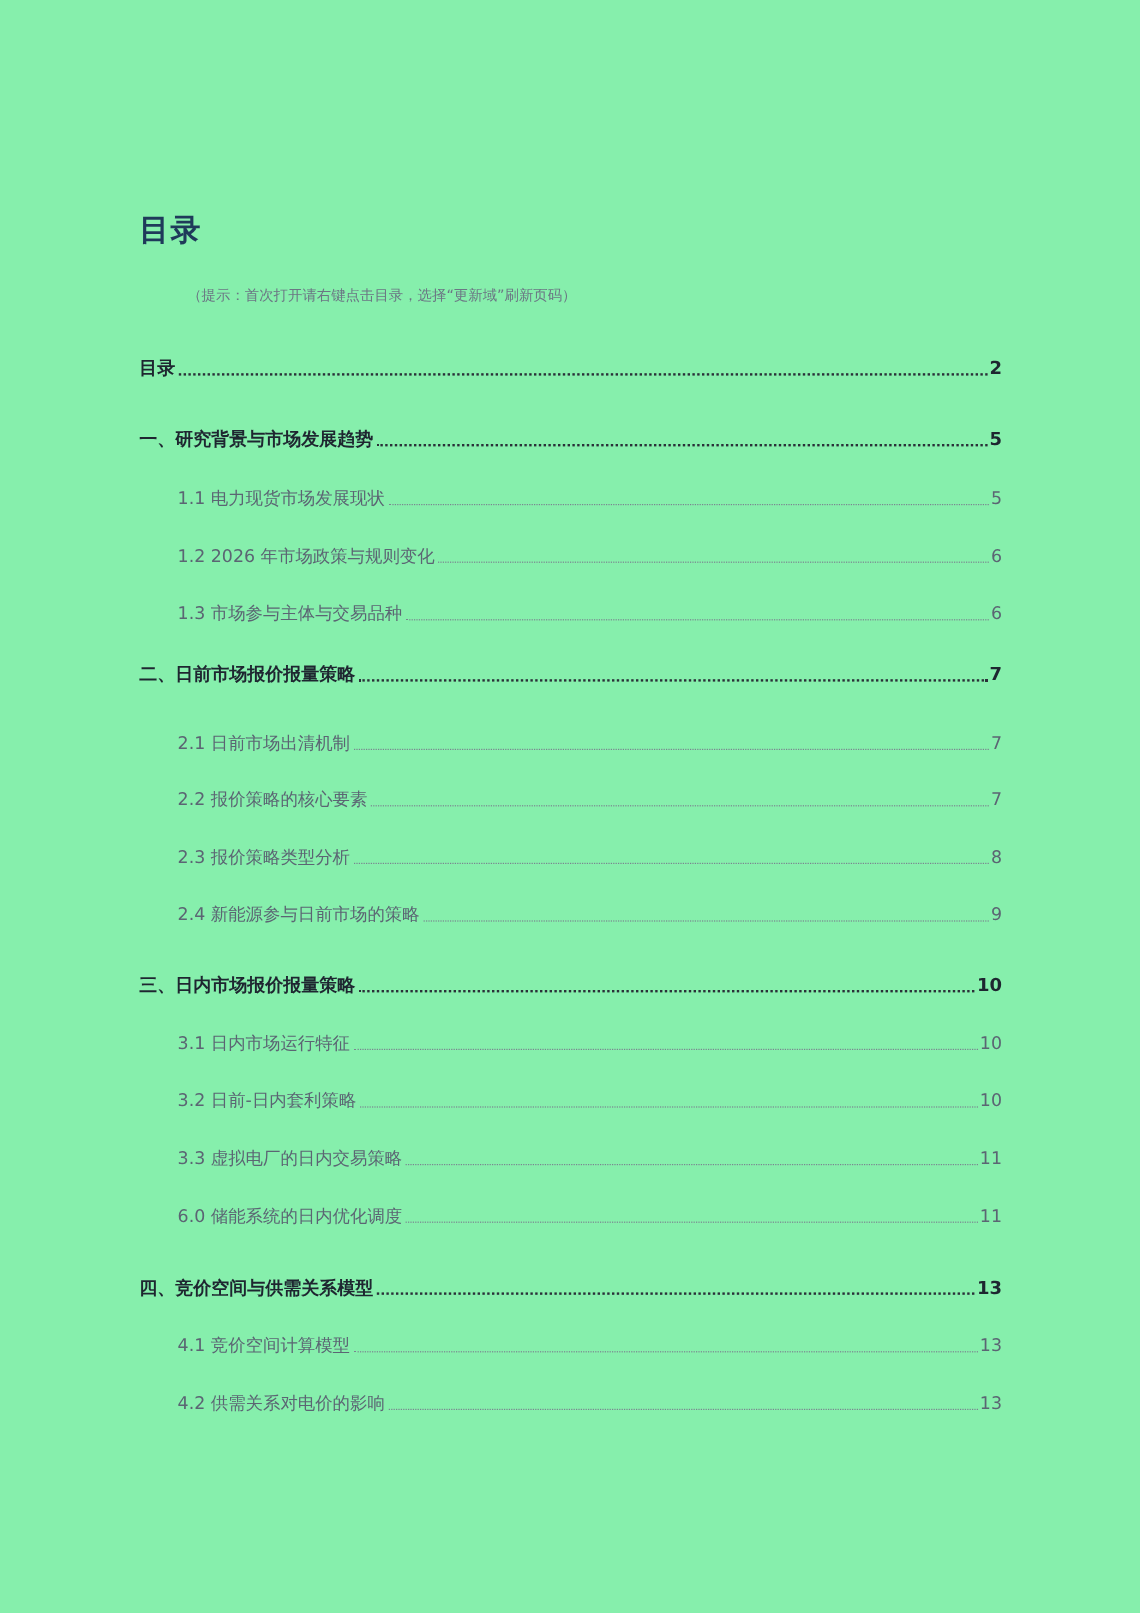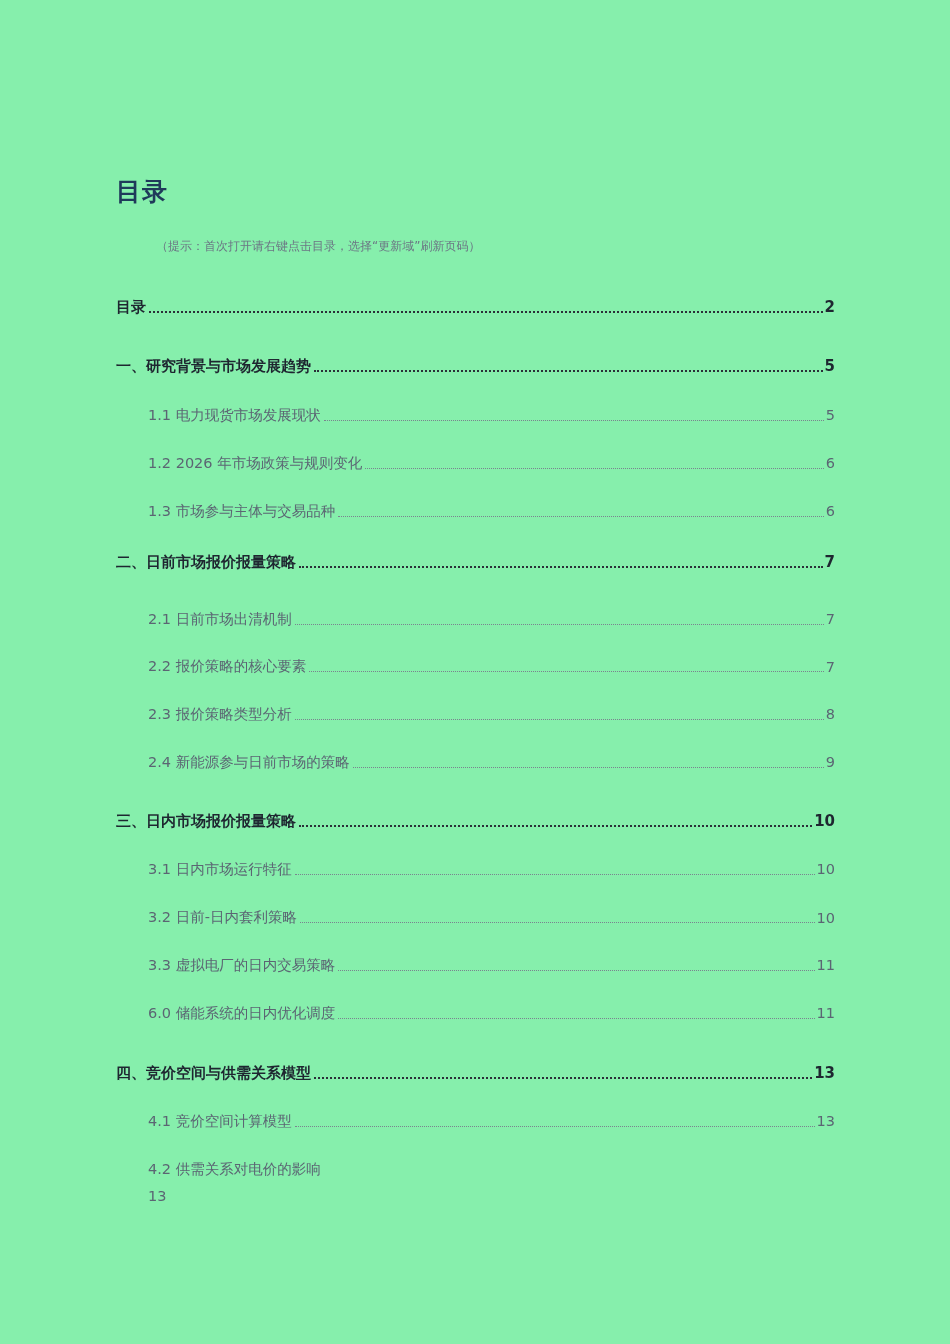--- a/index.html
+++ b/index.html
@@ -183,19 +183,19 @@
     <span class="toc-leader"></span>
     <span class="toc-page">13</span>
   </div>
 
   <div class="toc-entry level-2" style="top:1112px;justify-content:flex-end;">
     <span class="toc-label">4.1 竞价空间计算模型</span>
     <span class="toc-leader"></span>
     <span class="toc-page">13</span>
   </div>
 
-  <div class="toc-entry level-2" style="top:1160px;flex-direction:column;">
+  <div class="toc-entry level-2" style="top:1160px;">
     <span class="toc-label">4.2 供需关系对电价的影响</span>
     <span class="toc-leader"></span>
     <span class="toc-page">13</span>
   </div>
 
 </div>
 
 </body></html>

